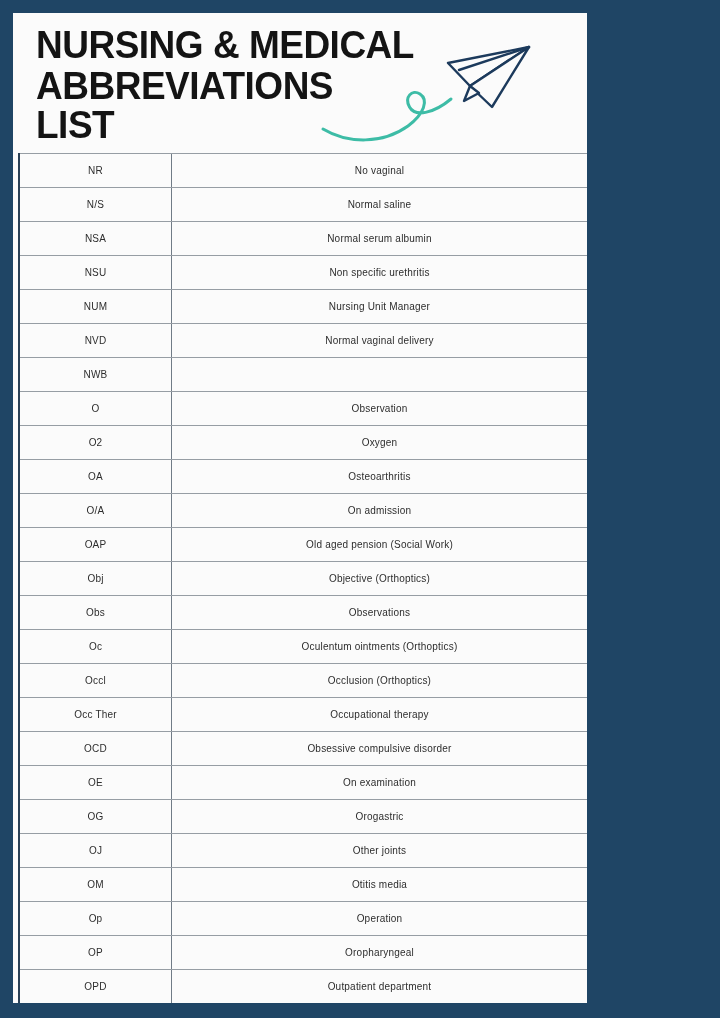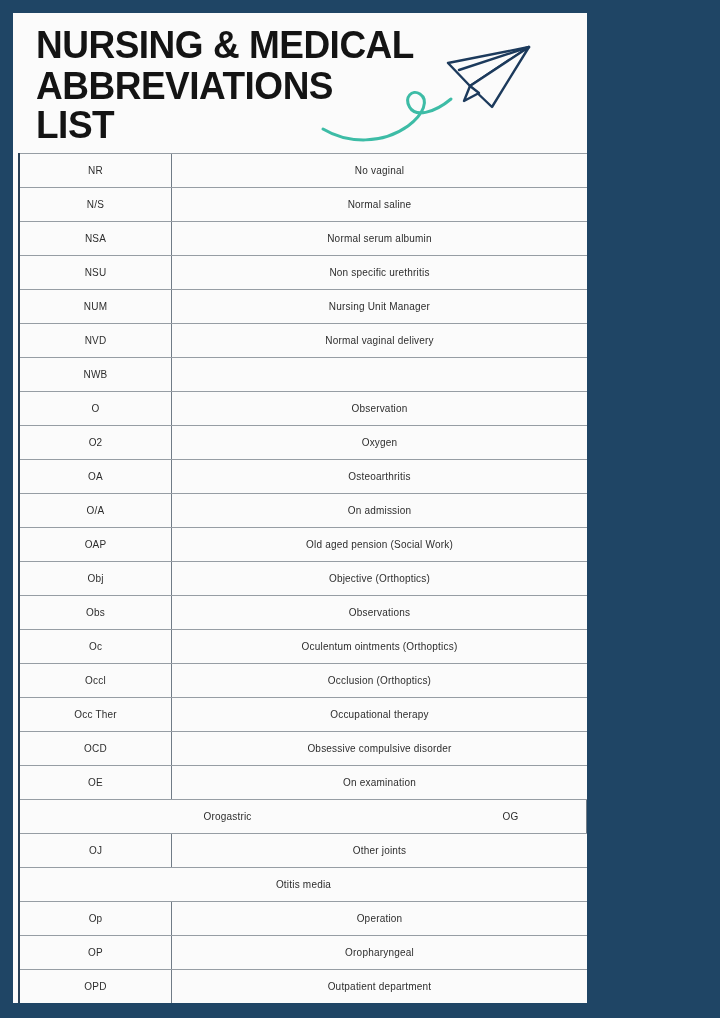--- a/index.html
+++ b/index.html
@@ -208,30 +208,31 @@
           <div class="cell meaning">Obsessive compulsive disorder</div>
         </div>
 
 
         <div class="t-row">
           <div class="cell abbr">OE</div>
           <div class="cell meaning">On examination</div>
         </div>
 
         <div class="t-row">
+          <div class="cell abbr">OG</div>
           <div class="cell meaning">Orogastric</div>
-          <div class="cell abbr">OG</div>
         </div>
 
         <div class="t-row">
           <div class="cell abbr">OJ</div>
           <div class="cell meaning">Other joints</div>
         </div>
 
         <div class="t-row">
+          <div class="cell abbr">OM</div>
           <div class="cell meaning">Otitis media</div>
         </div>
 
         <div class="t-row">
           <div class="cell abbr">Op</div>
           <div class="cell meaning">Operation</div>
         </div>
 
         <div class="t-row">
           <div class="cell abbr">OP</div>

